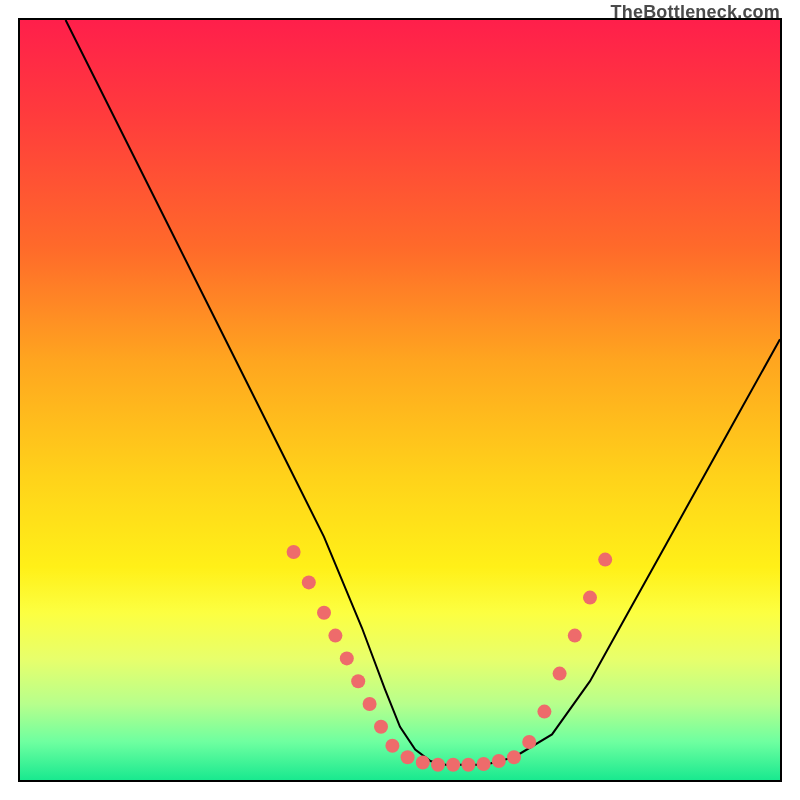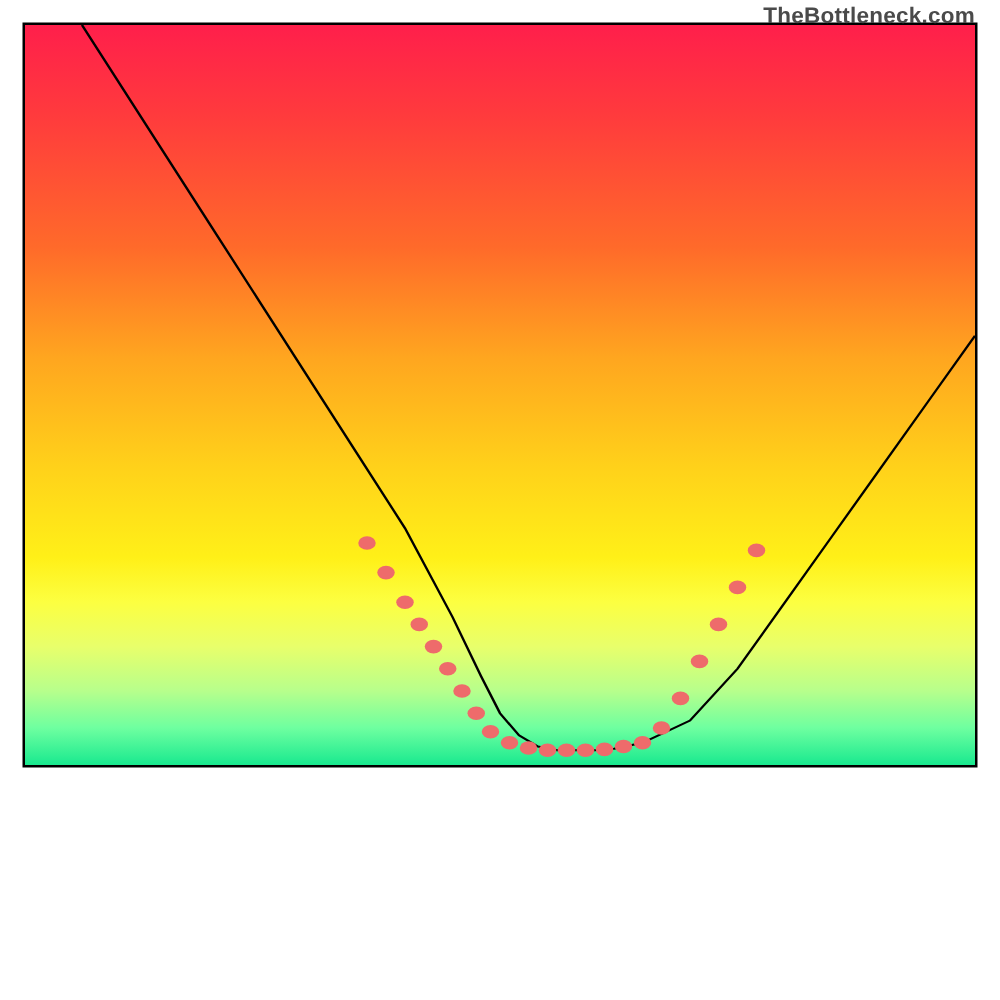--- a/index.html
+++ b/index.html
@@ -9,21 +9,21 @@
     height: 800px;
     background: #ffffff;
     font-family: Arial, Helvetica, sans-serif;
     overflow: hidden;
   }
   .frame {
     position: absolute;
     left: 18px;
     top: 18px;
     width: 764px;
-    height: 596px;
+    height: 764px;
     box-sizing: border-box;
     border: 2px solid #000;
   }
   .plot-bg {
     position: absolute;
     left: 0;
     top: 0;
     right: 0;
     bottom: 0;
     background: linear-gradient(to bottom,

